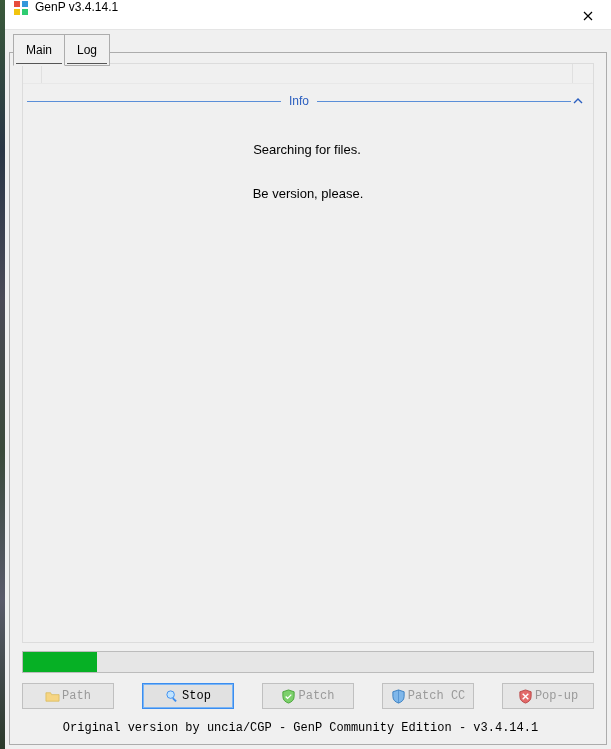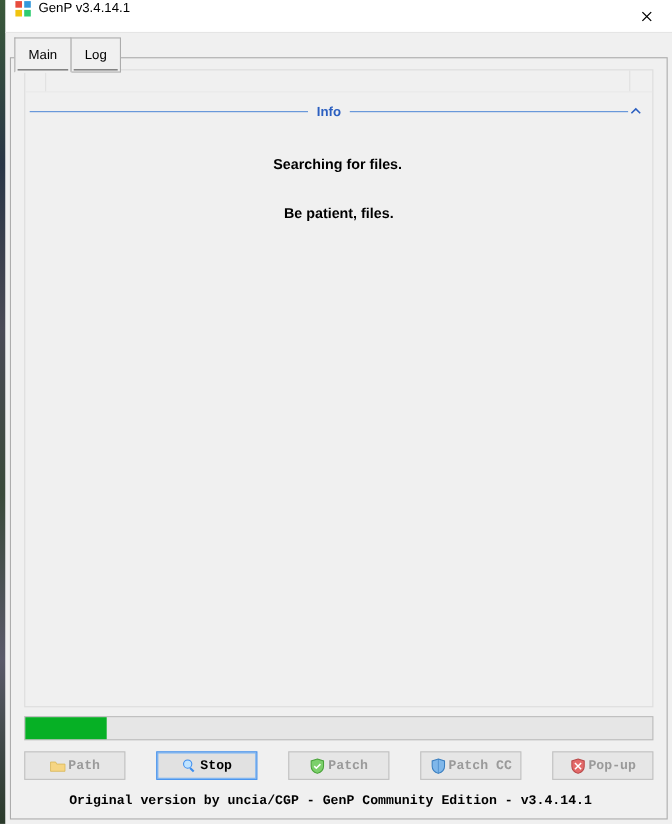--- a/index.html
+++ b/index.html
@@ -84,21 +84,20 @@
     height: 1px;
     background: #555;
   }
 
   .tabpage {
     position: absolute;
     left: 4px; right: 4px; top: 22px; bottom: 4px;
     border: 1px solid #acacac;
     border-top-left-radius: 0;
     background: #f0f0f0;
-    font-weight: bold;
   }
 
   
   .list-area {
     position: absolute;
     left: 12px; right: 12px; top: 10px;
     height: 580px;
     border: 1px solid #dcdcdc;
     background: #f0f0f0;
   }
@@ -256,21 +255,21 @@
         <span class="info-label">Info</span>
         <span class="info-line"></span>
         <span class="info-caret">
           <svg width="10" height="8" viewBox="0 0 10 8">
               <path d="M1 6 L5 2 L9 6" fill="none" stroke="#2b5fc0" stroke-width="1.4"></path>
             </svg>
         </span>
       </div>
 
       <div class="msg msg1">Searching for files.</div>
-      <div class="msg msg2">Be patient, files.</div>
+      <div class="msg msg2">Be version, please.</div>
     </div>
 
     <div class="progress">
       <div class="progress-fill" style="width: 13%;"></div>
     </div>
 
     <div class="btnrow">
 
       <div class="wbtn disabled">
         <span class="ico">

